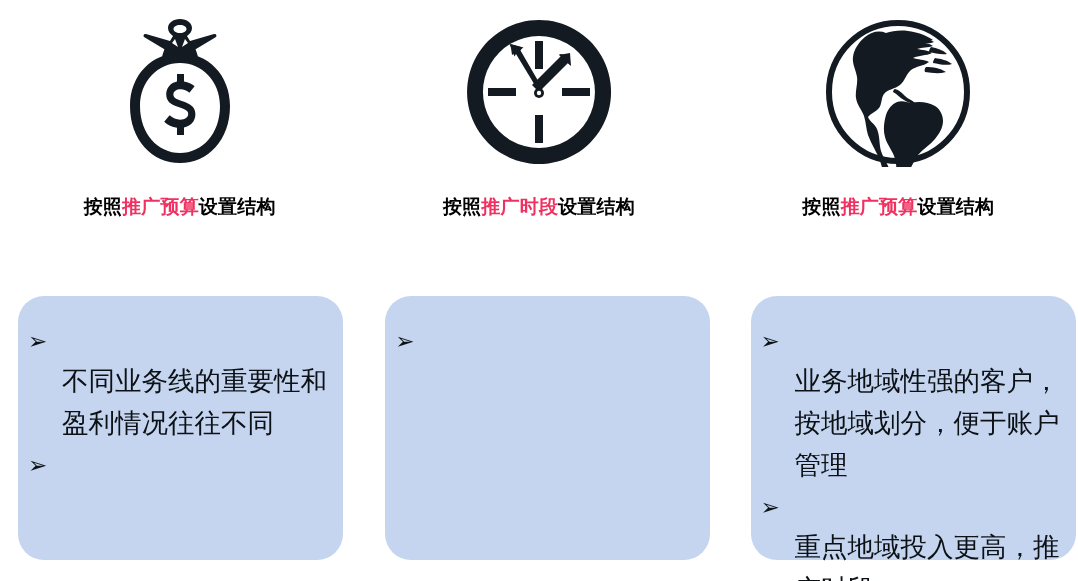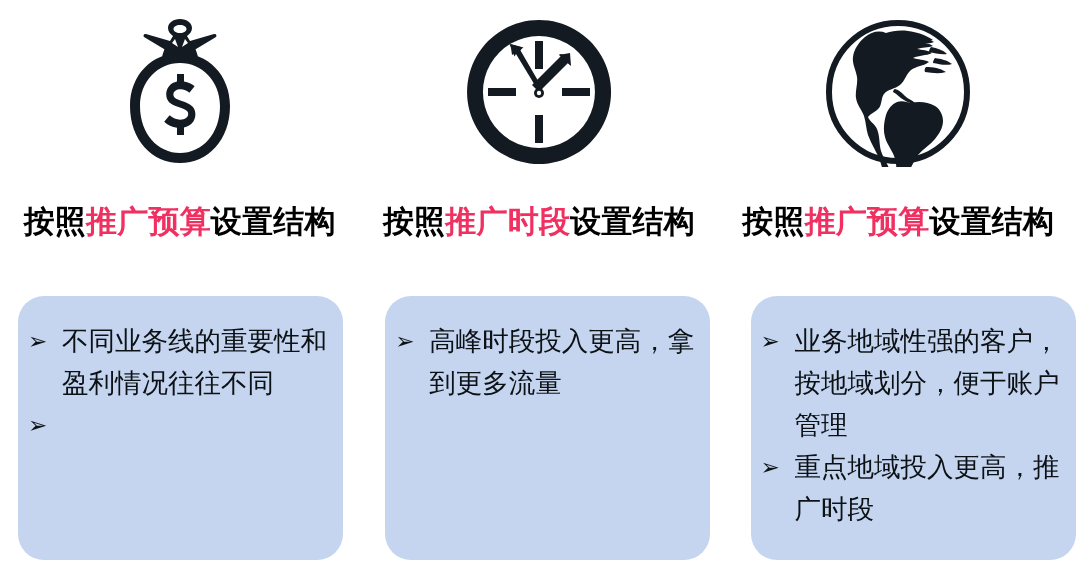--- a/index.html
+++ b/index.html
@@ -48,22 +48,22 @@
     width: 160px;
     height: 155px;
     display: flex;
     align-items: center;
     justify-content: center;
   }
   .icon-wrap svg { display: block; }
 
   
   .heading {
-    margin-top: 36px;
-    font-size: 31px;
+    margin-top: 28px;
+    font-size: 19px;
     font-weight: bold;
     letter-spacing: 0.2px;
     white-space: nowrap;
     line-height: 1.1;
     text-align: center;
     color: #000000;
   }
   .heading .accent { color: #f03060; }
 
   
@@ -98,20 +98,21 @@
     flex: 0 0 auto;
     width: 34px;
     font-size: 23px;
     line-height: 42px;
     text-align: left;
     color: #0c1116;
   }
   .bullet-text {
     flex: 1 1 auto;
     white-space: pre-line;
+    margin-top: 40px;
   }
 </style>
 </head>
 <body>
 
 <div class="slide">
   <div class="columns">
 
     <div class="column">
 
@@ -174,21 +175,20 @@
       </div>
 
       <div class="heading">
         <span>按照</span><span class="accent">推广时段</span><span>设置结构</span>
       </div>
 
       <div class="card">
         <ul class="bullets">
           <li class="bullet">
             <span class="bullet-marker">➢</span>
-            <span class="bullet-text">高峰时段投入更高，拿到更多流量</span>
           </li>
         </ul>
       </div>
     </div>
 
     <div class="column">
 
       <div class="icon-wrap">
         <svg width="150" height="150" viewBox="0 0 150 150" aria-hidden="true">
           <g>

